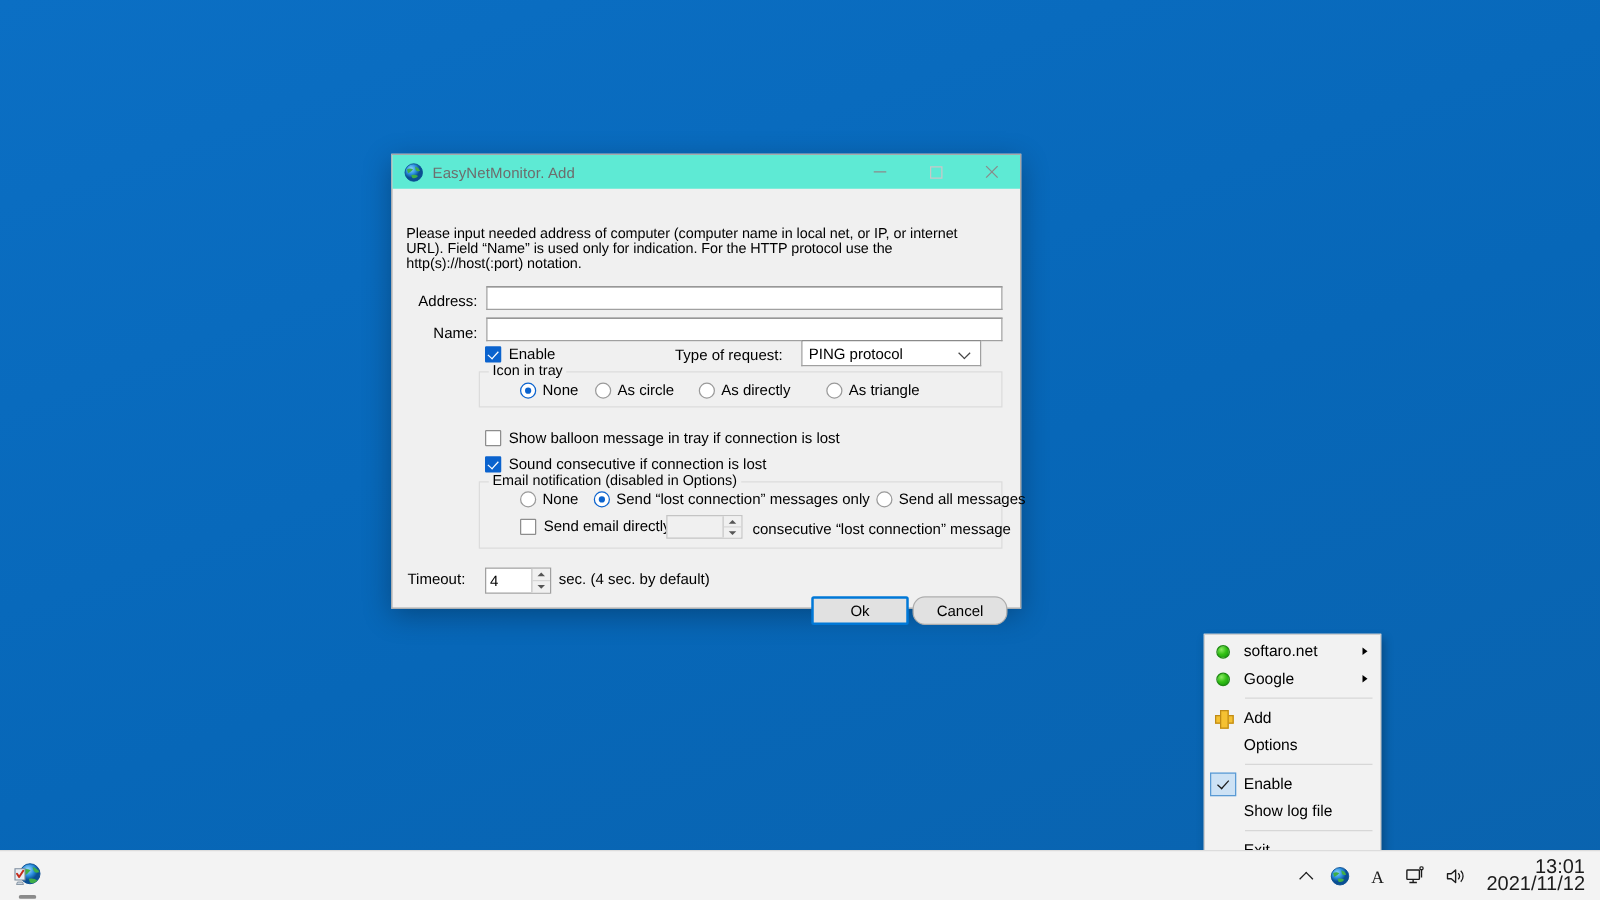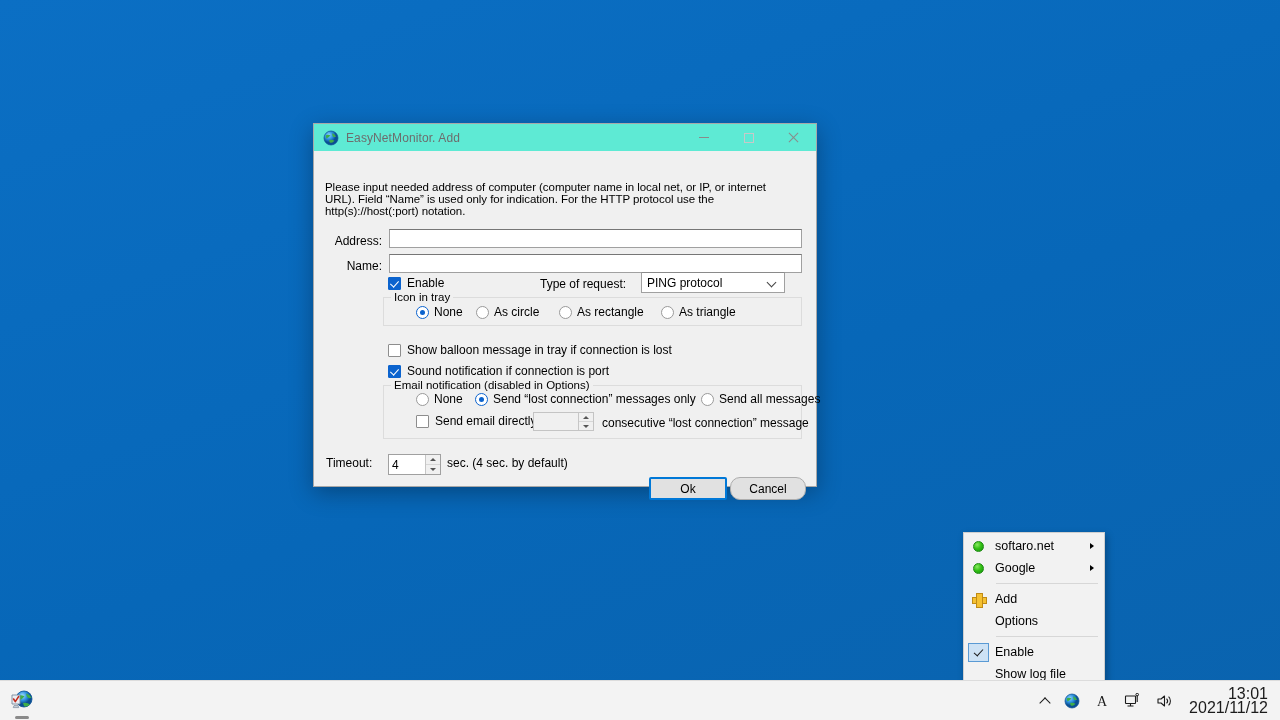--- a/index.html
+++ b/index.html
@@ -169,21 +169,20 @@
     cursor:default;
   }
   .btn.default { border:2px solid #0078d7; background:#e1e1e1; }
 
   
   #ctxmenu {
     position:absolute; left:963px; top:507px; width:142px;
     background:#f2f2f2; border:1px solid #cfcfcf;
     box-shadow: 2px 3px 7px rgba(0,0,0,0.28);
     padding: 2px 0 2px 0;
-    margin-top: 25px;
   }
   #ctxmenu .gutter-bg {
     position:absolute; left:0; top:0; bottom:0; width:28px; background:#f2f2f2;
   }
   .mi {
     position:relative; display:flex; align-items:center;
     height:22px; font-size:12.5px; color:#000;
   }
   .mi .ico {
     width:28px; flex:0 0 28px; display:flex; align-items:center; justify-content:center;
@@ -313,36 +312,36 @@
         <div class="rb-row" style="position:absolute; left:32px; top:7px;">
           <div class="rb checked"></div>
           <div class="lbl">None</div>
         </div>
         <div class="rb-row" style="position:absolute; left:92px; top:7px;">
           <div class="rb"></div>
           <div class="lbl">As circle</div>
         </div>
         <div class="rb-row" style="position:absolute; left:175px; top:7px;">
           <div class="rb"></div>
-          <div class="lbl">As rectangle</div>
+          <div class="lbl">As directly</div>
         </div>
         <div class="rb-row" style="position:absolute; left:277px; top:7px;">
           <div class="rb"></div>
           <div class="lbl">As triangle</div>
         </div>
       </div>
 
       <div class="cb-row" style="left:74px; top:192px;">
         <div class="cb"></div>
         <div class="lbl">Show balloon message in tray if connection is lost</div>
       </div>
 
       <div class="cb-row" style="left:74px; top:213px;">
         <div class="cb checked"></div>
-        <div class="lbl">Sound notification if connection is port</div>
+        <div class="lbl">Sound consecutive if connection is lost</div>
       </div>
 
       <div class="group" style="left:69px; top:234px; width:419px; height:54px;">
         <div class="g-title">Email notification (disabled in Options)</div>
 
         <div class="rb-row" style="position:absolute; left:32px; top:6px;">
           <div class="rb"></div>
           <div class="lbl">None</div>
         </div>
         <div class="rb-row" style="position:absolute; left:91px; top:6px;">

